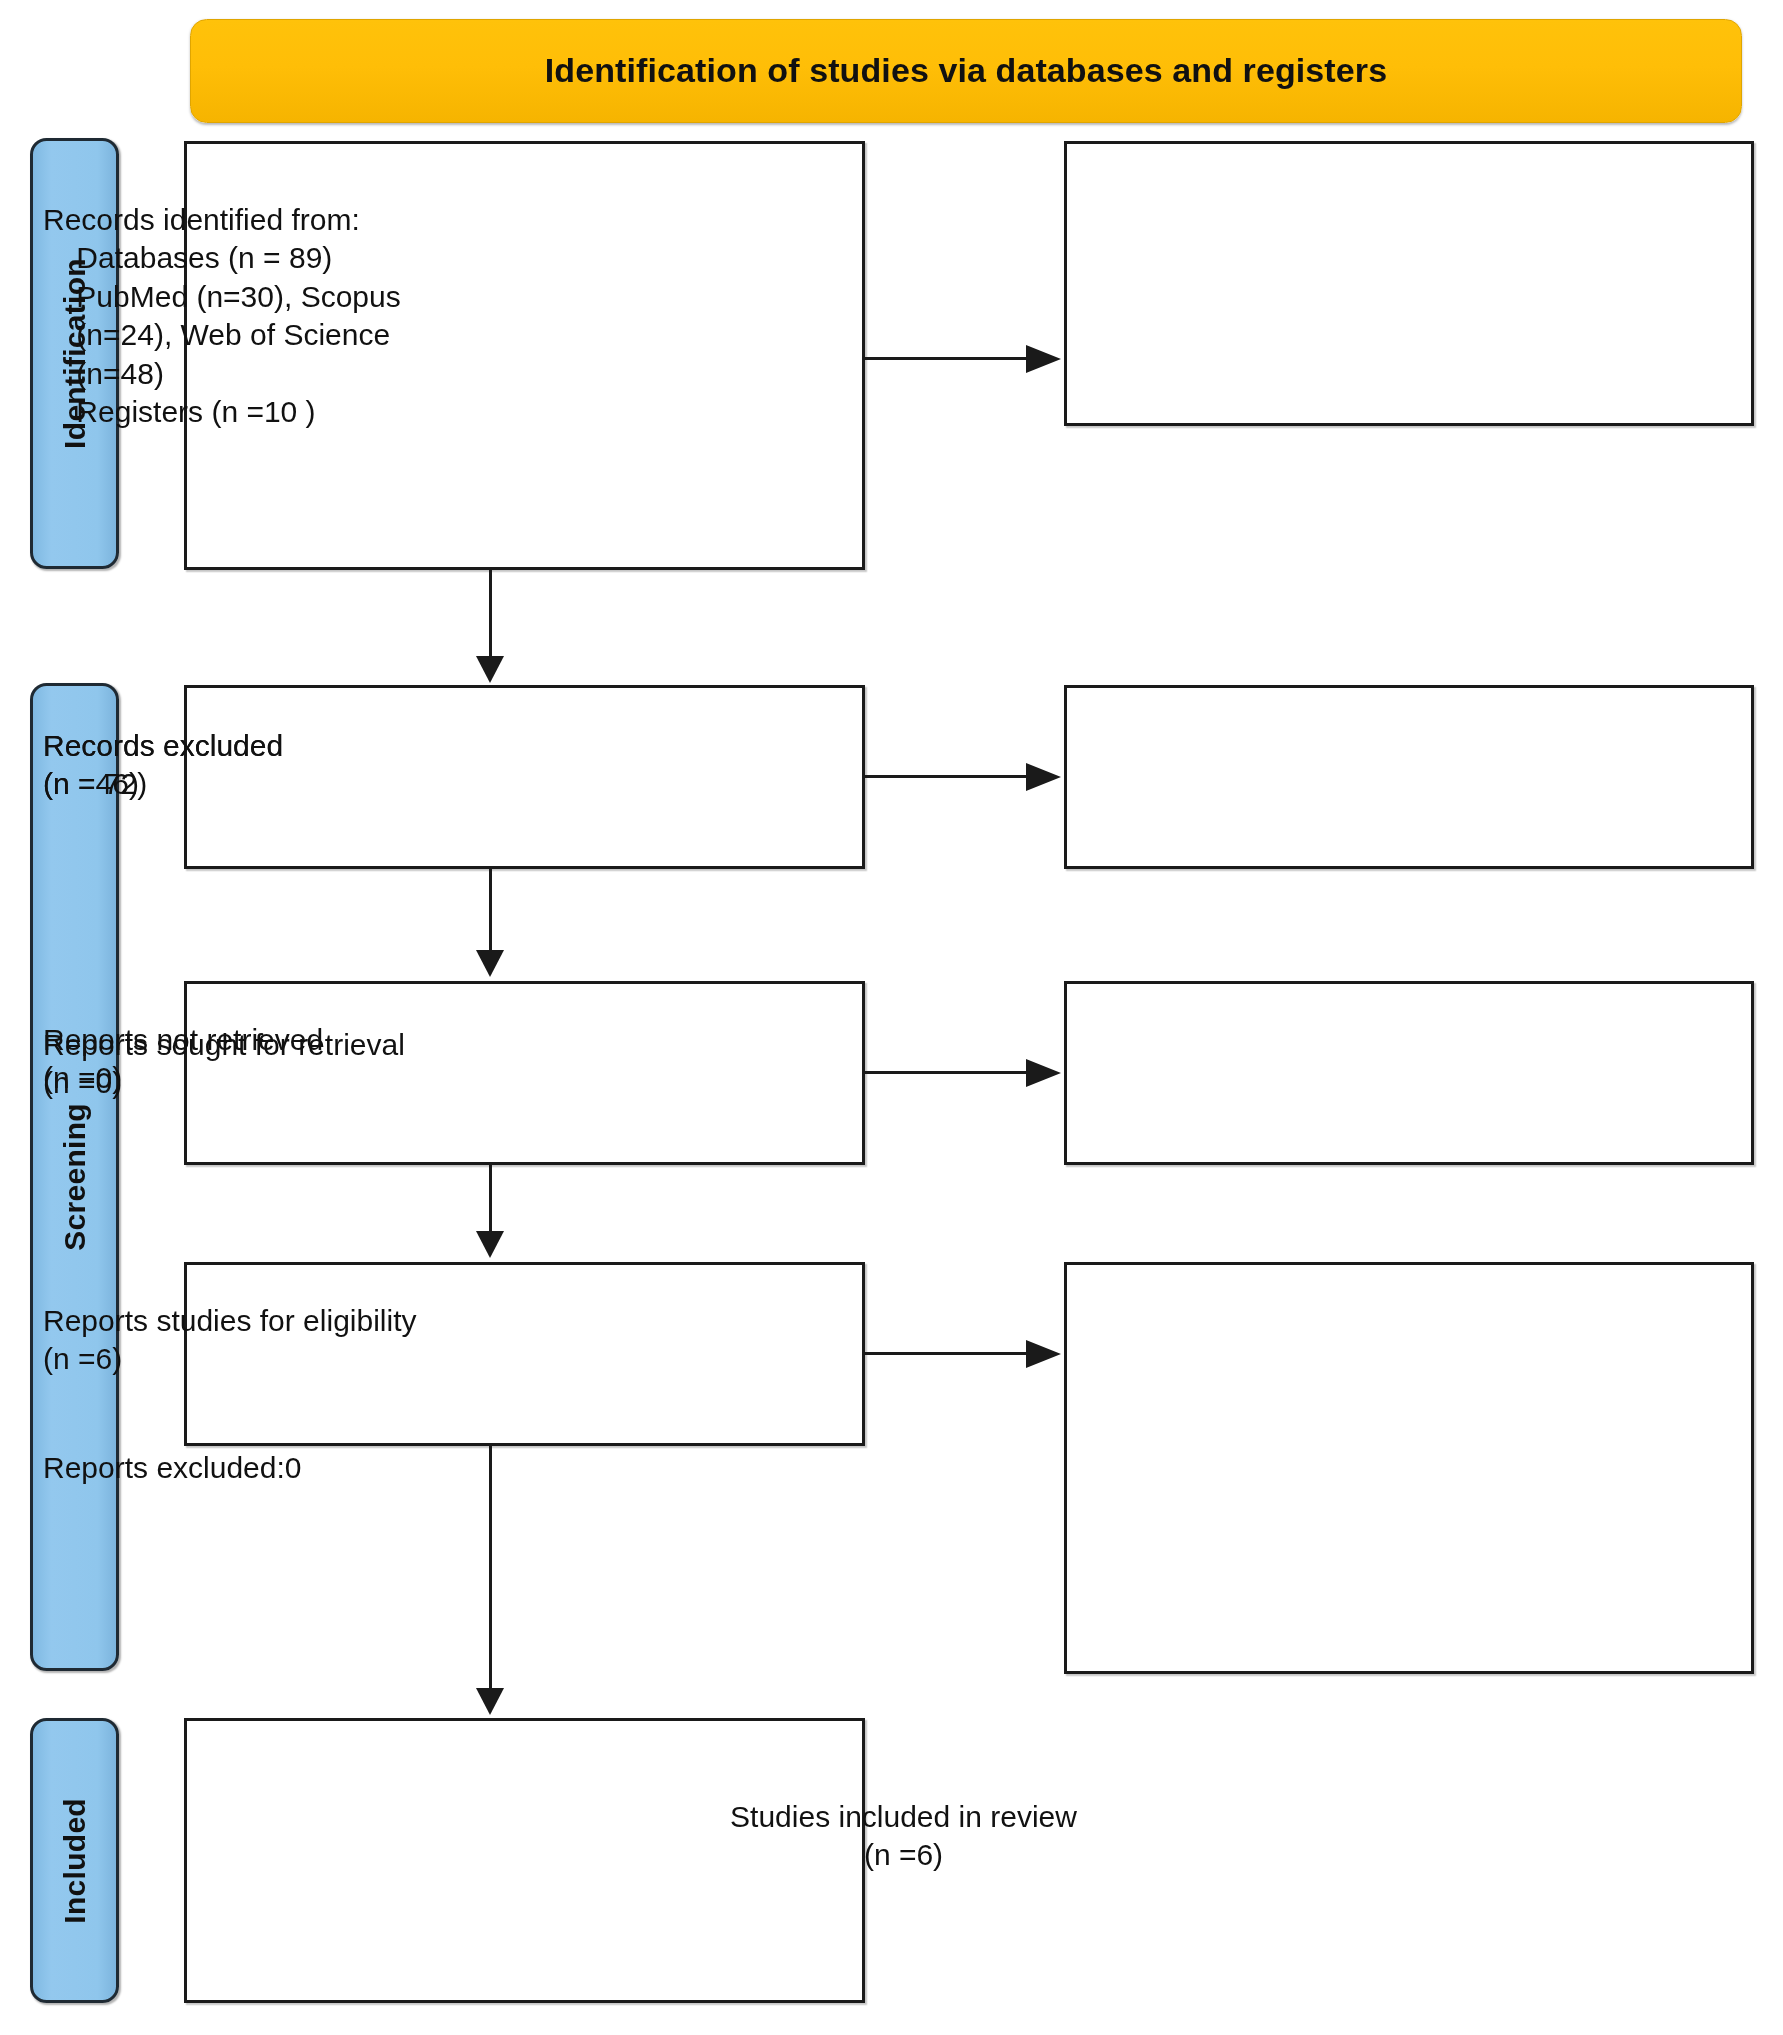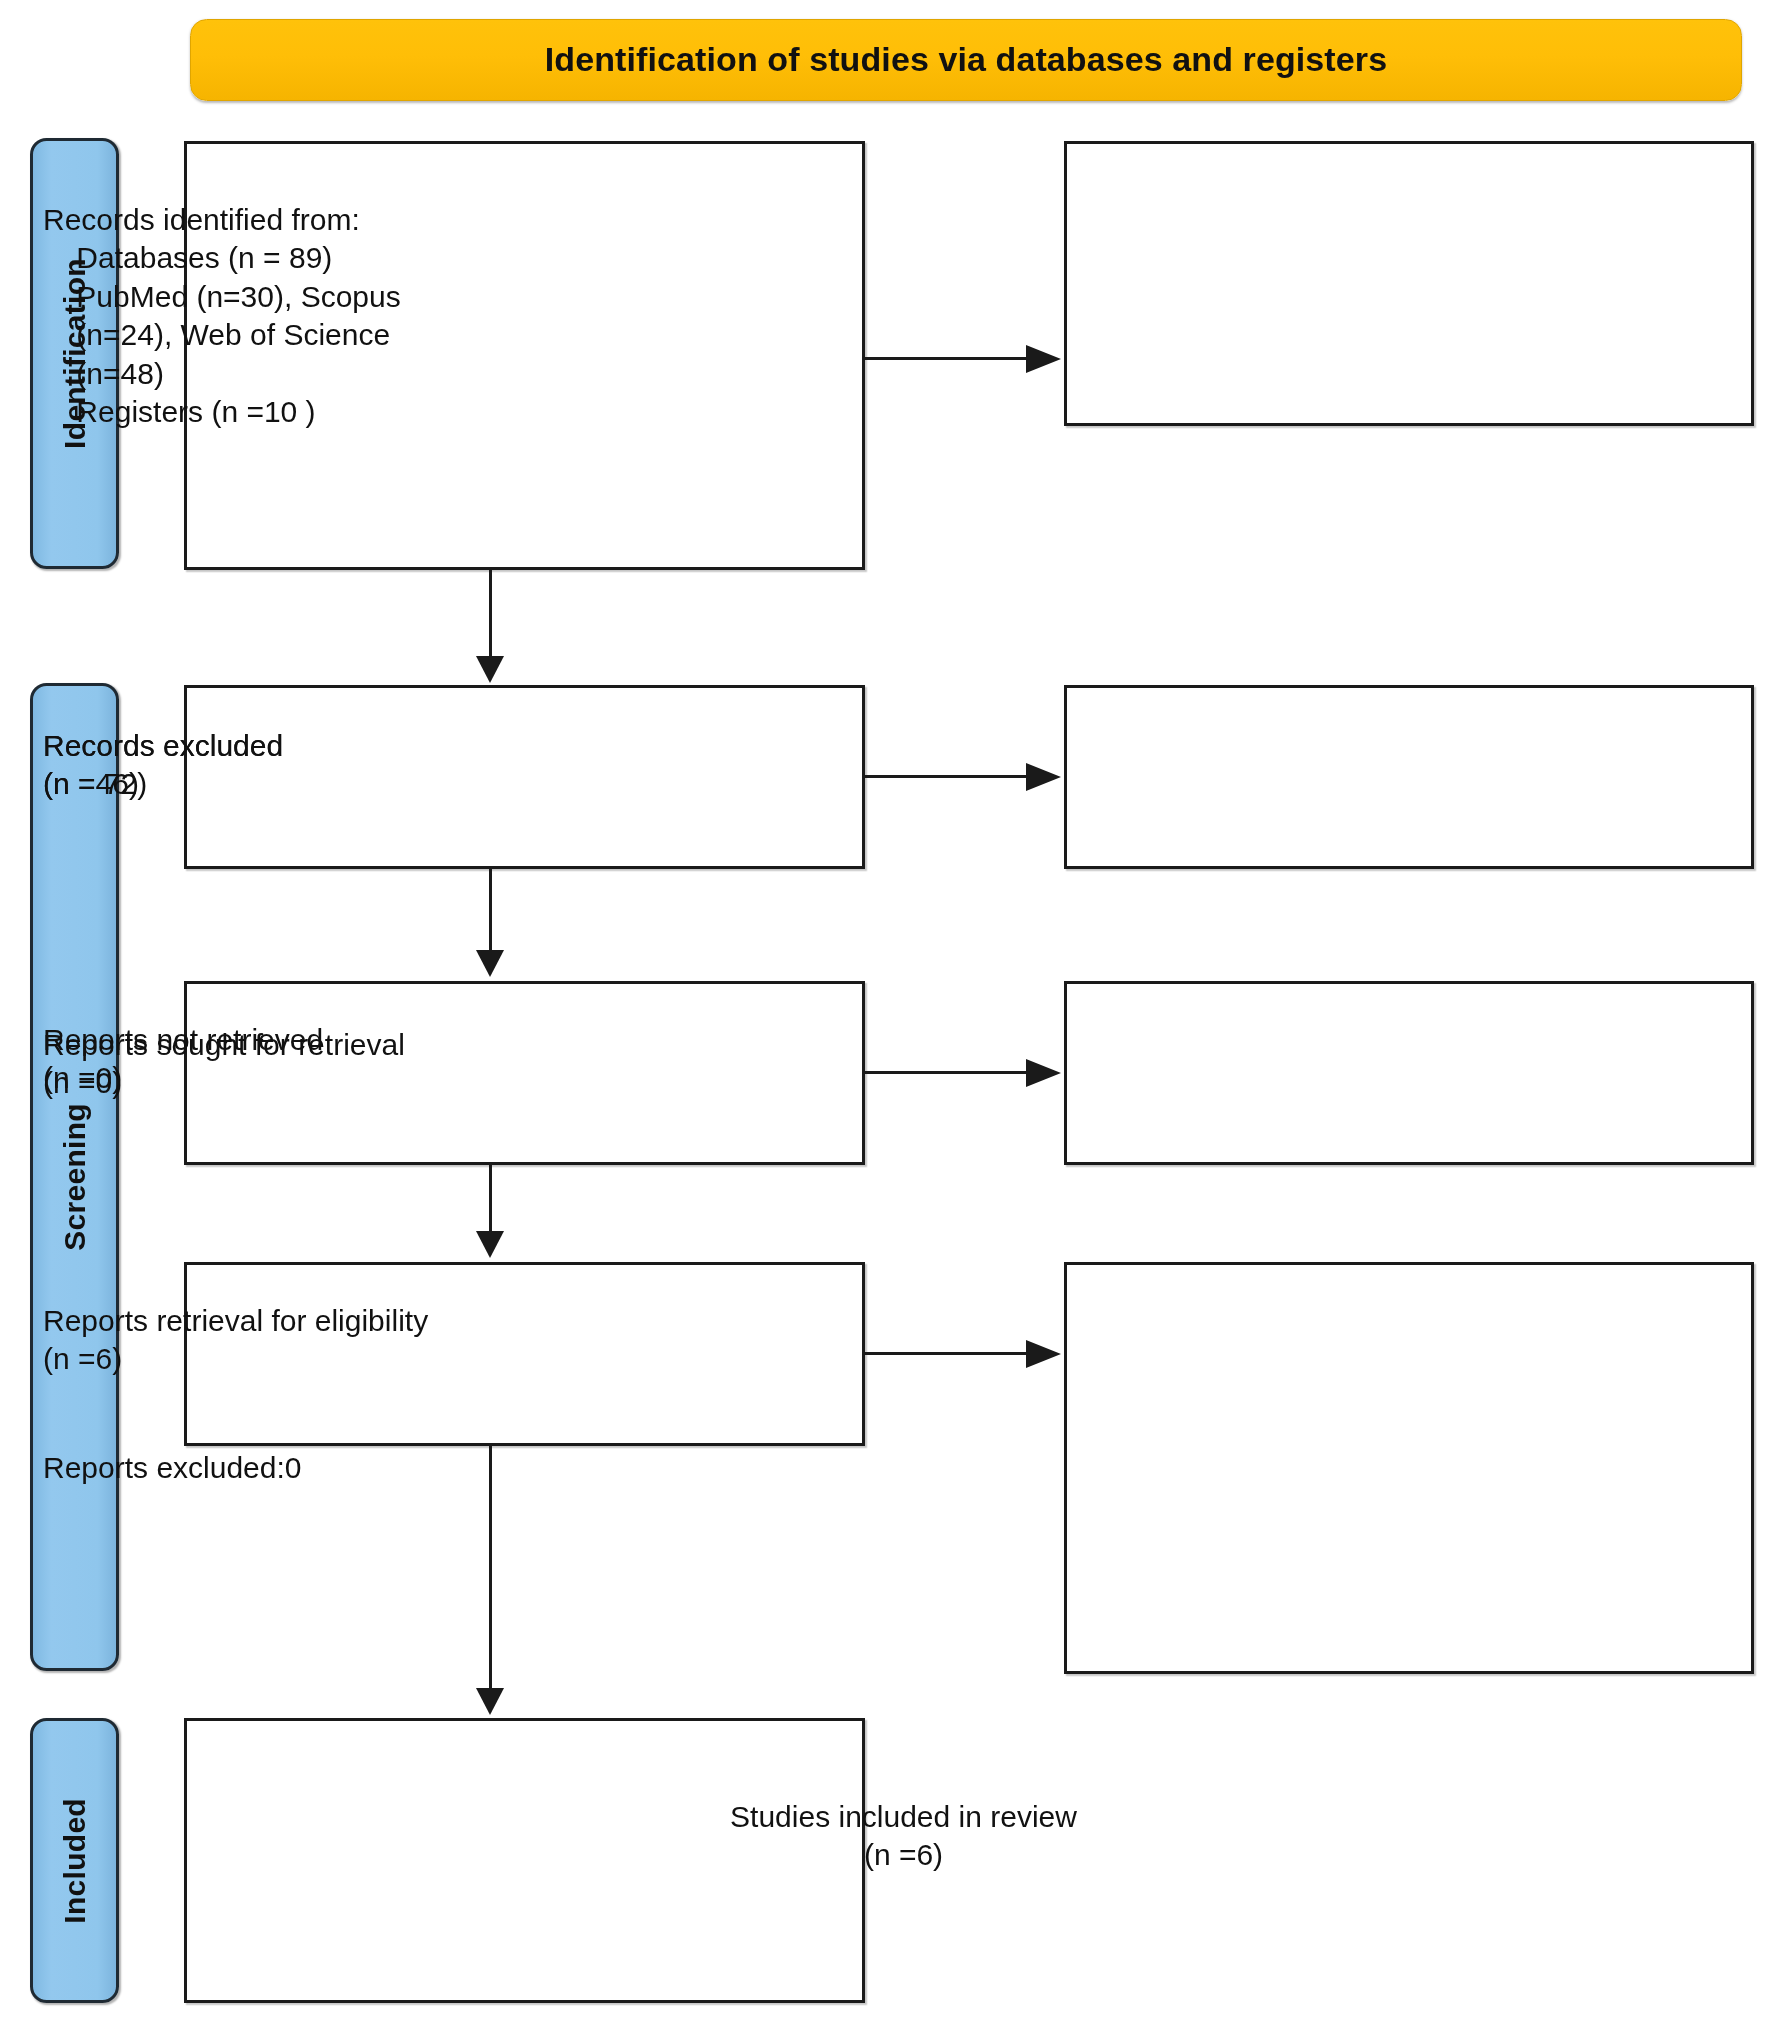--- a/index.html
+++ b/index.html
@@ -17,21 +17,21 @@
     background: #ffffff;
     overflow: hidden;
   }
 
   
   .banner {
     position: absolute;
     left: 190px;
     top: 19px;
     width: 1552px;
-    height: 82px;
+    height: 104px;
     background: linear-gradient(180deg, #FFC20A 0%, #FFBE07 45%, #F6B400 100%);
     border: 1.9px solid #E0A500;
     border-radius: 16.5px;
     box-shadow: 0 1.9px 2.5px rgba(0,0,0,0.28);
     display: flex;
     align-items: center;
     justify-content: center;
     box-sizing: border-box;
   }
   .banner-text {
@@ -185,21 +185,21 @@
     (n=48)
     Registers (n =10 )</div>
 
   <div class="box" id="box-screened"></div>
   <div class="box-text" id="txt-screened"><span>Records excluded</span><br><span>(n =46)</span></div>
 
   <div class="box" id="box-sought"></div>
   <div class="box-text" id="txt-sought"><span>Reports sought for retrieval</span><br><span>(n =0)</span></div>
 
   <div class="box" id="box-assessed"></div>
-  <div class="box-text" id="txt-assessed"><span>Reports retrieval for eligibility</span><br><span>(n =6)</span></div>
+  <div class="box-text" id="txt-assessed"><span>Reports studies for eligibility</span><br><span>(n =6)</span></div>
 
   <div class="box" id="box-included"></div>
   <div class="box-text" id="txt-included"><span>Studies included in review</span><br><span>(n =6)</span></div>
 
   <div class="box" id="box-removed"></div>
 
   <div class="box" id="box-excluded"></div>
   <div class="box-text" id="txt-excluded"><span>Records excluded</span><br><span>(n = 72)</span></div>
 
   <div class="box" id="box-not-retrieved"></div>

